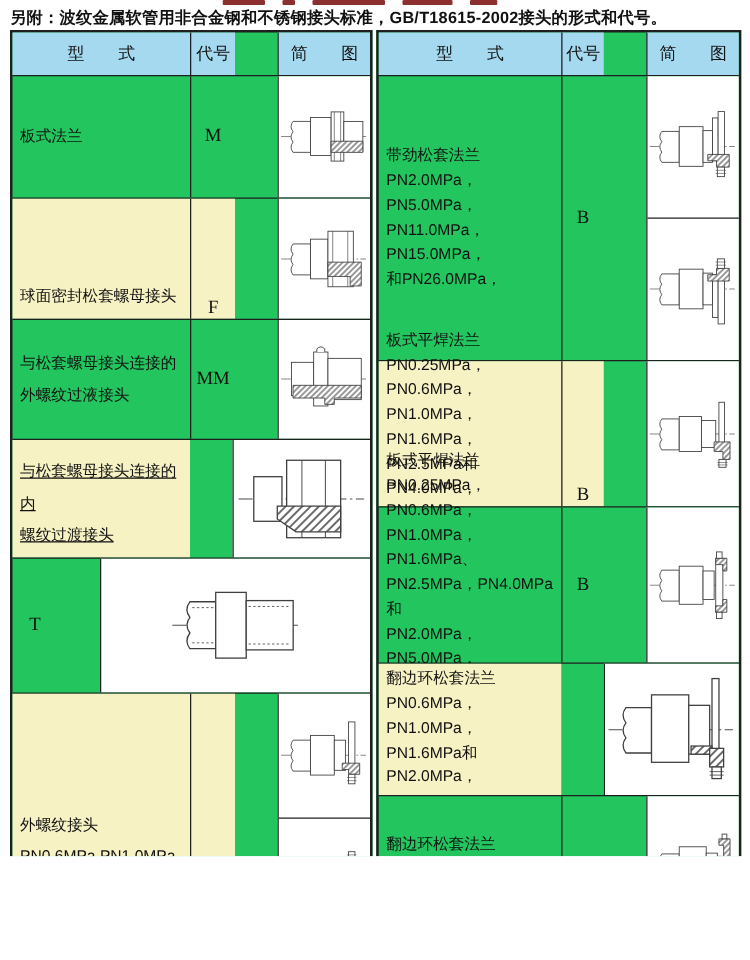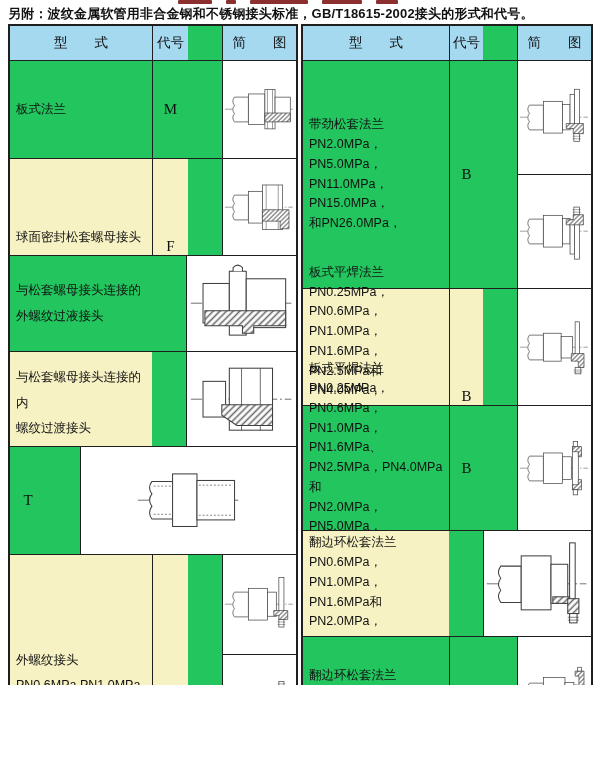--- a/index.html
+++ b/index.html
@@ -115,20 +115,23 @@
               </g>
             </svg>
           </div>
         </div>
       </div>
       <div class="row" style="height: 96px;">
         <div class="cell c-type">
           <span class="type-text">与松套螺母接头连接的
 外螺纹过液接头</span>
         </div>
+        <div class="cell c-code">
+          <span>MM</span>
+        </div>
         <div class="cell c-diag">
           <div class="diag-sub">
             <svg class="diag" viewBox="0 0 115 92">
               <defs>
                 <pattern id="h3" patternUnits="userSpaceOnUse" width="5" height="5" patternTransform="rotate(45)">
                   <rect width="5" height="5" fill="#fff"></rect>
                   <line x1="2.5" y1="0" x2="2.5" y2="5" stroke="#6a6a6a" stroke-width="1.7"></line>
                 </pattern>
               </defs>
               <g stroke="#3f3f3f" stroke-width="1.1" fill="none">
@@ -136,21 +139,21 @@
                 <rect x="16" y="25" width="28" height="42" fill="#fff"></rect>
                 <rect x="44" y="12" width="18" height="68" fill="#fff"></rect>
                 <path d="M48 12 V8 q5 -5 10 0 V12" fill="#fff"></path>
                 <rect x="62" y="20" width="42" height="52" fill="#fff"></rect>
                 <path d="M18 54 H104 V70 H70 V78 H58 V70 H18 Z" fill="url(#h3)"></path>
               </g>
             </svg>
           </div>
         </div>
       </div>
-      <div class="row" style="height: 95px;">
+      <div class="row" style="height: 95px; text-decoration: underline;">
         <div class="cell c-type hl">
           <span class="type-text">与松套螺母接头连接的内
 螺纹过渡接头</span>
         </div>
         <div class="cell c-diag">
           <div class="diag-sub">
             <svg class="diag" viewBox="0 0 115 92">
               <defs>
                 <pattern id="h4" patternUnits="userSpaceOnUse" width="5" height="5" patternTransform="rotate(45)">
                   <rect width="5" height="5" fill="#fff"></rect>

